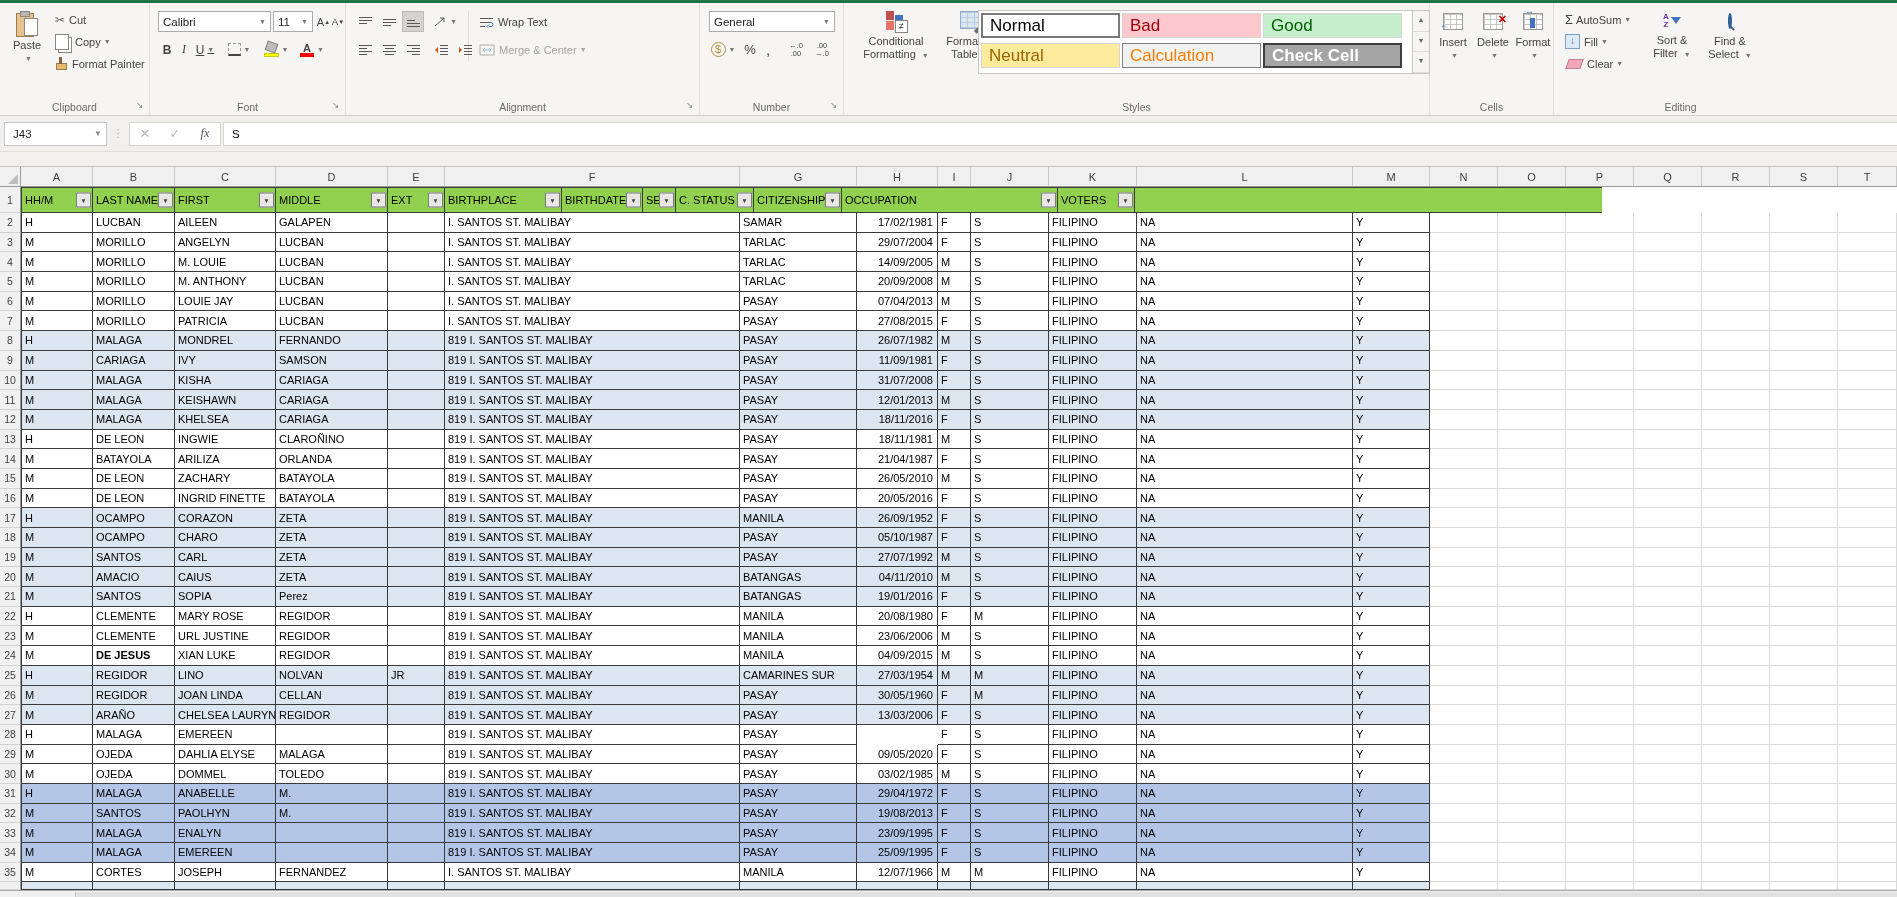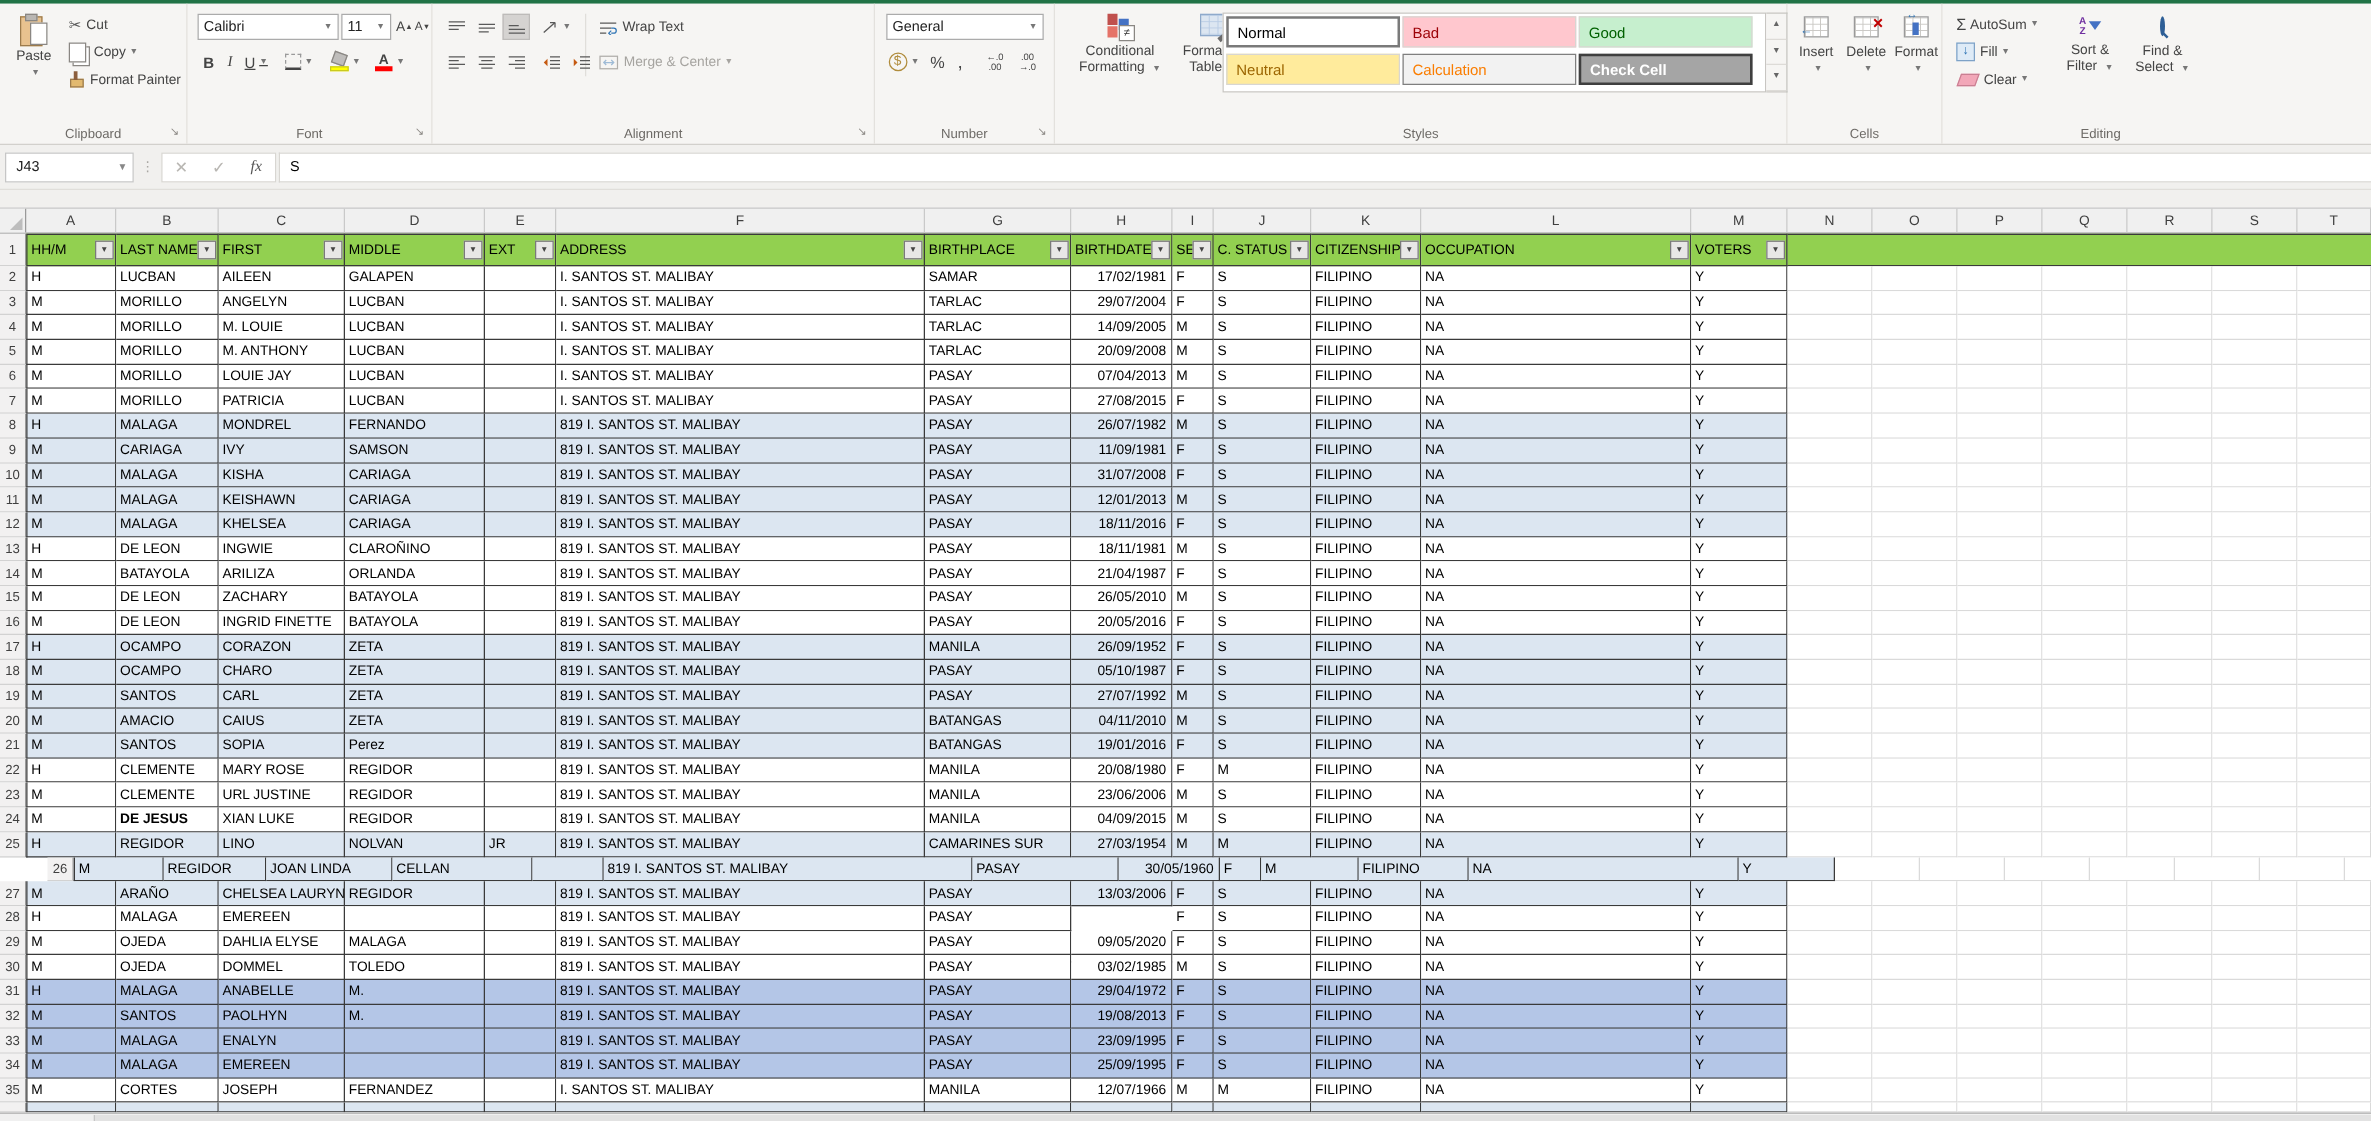--- a/index.html
+++ b/index.html
@@ -29,21 +29,21 @@
   
   .ic-borders{width:13px;height:13px;border:1px dashed #9a9a9a;border-bottom:2px solid #444;box-sizing:border-box;}
   .ic-fill{width:15px;height:15px;position:relative;}
   .ic-fill .bkt{position:absolute;left:2px;top:0;width:9px;height:8px;background:#BFBDBB;transform:rotate(20deg);border:1px solid #8a8783;}
   .ic-fill .bar{position:absolute;left:0;bottom:0;width:15px;height:4px;background:#FFFF00;border:1px solid #C9C920;box-sizing:border-box;}
   .ic-fontcol{width:14px;height:15px;position:relative;font-size:11px;font-weight:bold;color:#444;text-align:center;}
   .ic-fontcol .bar{position:absolute;left:0;bottom:0;width:14px;height:4px;background:#FF0000;}
   
   .microtxt{font-size:7.5px;line-height:8px;color:#444;text-align:center;}
   
-  .chip{width:139px;height:25px;font-size:12px;display:flex;align-items:center;padding:0 7px;box-sizing:border-box;border:1px solid #D8D6D2;cursor:default;}
+  .chip{width:139px;height:25px;font-size:17px;display:flex;align-items:center;padding:0 7px;box-sizing:border-box;border:1px solid #D8D6D2;cursor:default;}
   .gal-scroll{display:flex;flex-direction:column;width:16px;border:1px solid #C8C6C2;border-left:none;background:#F6F5F3;}
   .gal-scroll span{flex:1;font-size:7px;color:#666;text-align:center;line-height:18px;border-bottom:1px solid #DDDBD7;}
   .minigrid{width:18px;height:15px;border:1px solid #9a9a9a;background:
      linear-gradient(to right,#C9C7C3 1px,transparent 1px) 6px 0/6px 100% repeat-x,
      linear-gradient(to bottom,#C9C7C3 1px,transparent 1px) 0 5px/100% 5px repeat-y,#fff;position:relative;}
   .ic-cf{width:20px;height:20px;position:relative;}
   .ic-cf .c1{position:absolute;left:0;top:0;width:8px;height:9px;background:#C0504D;}
   .ic-cf .c2{position:absolute;left:9px;top:4px;width:8px;height:9px;background:#4472C4;}
   .ic-cf .c3{position:absolute;left:0;top:10px;width:8px;height:9px;background:#E57368;}
   .ic-cf .ne{position:absolute;right:-2px;bottom:-2px;width:11px;height:11px;background:#fff;border:1px solid #8a8783;font-size:9px;line-height:11px;text-align:center;color:#333;}
@@ -428,26 +428,20 @@
             <span class="fbtn">
               <span>▼</span>
             </span>
           </div>
           <div class="hc" style="width: 57px; background: rgb(146, 208, 80);">
             <span>EXT</span>
             <span class="fbtn">
               <span>▼</span>
             </span>
           </div>
-          <div class="hc" style="width: 295px; background: rgb(146, 208, 80);">
-            <span>ADDRESS</span>
-            <span class="fbtn">
-              <span>▼</span>
-            </span>
-          </div>
           <div class="hc" style="width: 117px; background: rgb(146, 208, 80);">
             <span>BIRTHPLACE</span>
             <span class="fbtn">
               <span>▼</span>
             </span>
           </div>
           <div class="hc" style="width: 81px; background: rgb(146, 208, 80);">
             <span>BIRTHDATE</span>
             <span class="fbtn">
               <span>▼</span>
@@ -1030,21 +1024,21 @@
           <div class="dc" style="width: 216px; background: rgb(220, 230, 241);">NA</div>
           <div class="dc" style="width: 77px; background: rgb(220, 230, 241);">Y</div>
           <div class="ec" style="width: 68px;"></div>
           <div class="ec" style="width: 68px;"></div>
           <div class="ec" style="width: 68px;"></div>
           <div class="ec" style="width: 68px;"></div>
           <div class="ec" style="width: 68px;"></div>
           <div class="ec" style="width: 68px;"></div>
           <div class="ec" style="width: 59px;"></div>
         </div>
-        <div class="row" style="height: 19.7px; padding-left: 38px;">
+        <div class="row" style="height: 19.7px;">
           <div class="rn" style="height: 19.7px;">26</div>
           <div class="dc" style="width: 72px; background: rgb(220, 230, 241); border-left: 1px solid rgb(58, 58, 58);">M</div>
           <div class="dc" style="width: 82px; background: rgb(220, 230, 241);">REGIDOR</div>
           <div class="dc" style="width: 101px; background: rgb(220, 230, 241);">JOAN LINDA</div>
           <div class="dc" style="width: 112px; background: rgb(220, 230, 241);">CELLAN</div>
           <div class="dc" style="width: 57px; background: rgb(220, 230, 241);"></div>
           <div class="dc" style="width: 295px; background: rgb(220, 230, 241);">819 I. SANTOS ST. MALIBAY</div>
           <div class="dc" style="width: 117px; background: rgb(220, 230, 241);">PASAY</div>
           <div class="dc num" style="width: 81px; background: rgb(220, 230, 241);">30/05/1960</div>
           <div class="dc" style="width: 33px; background: rgb(220, 230, 241);">F</div>

